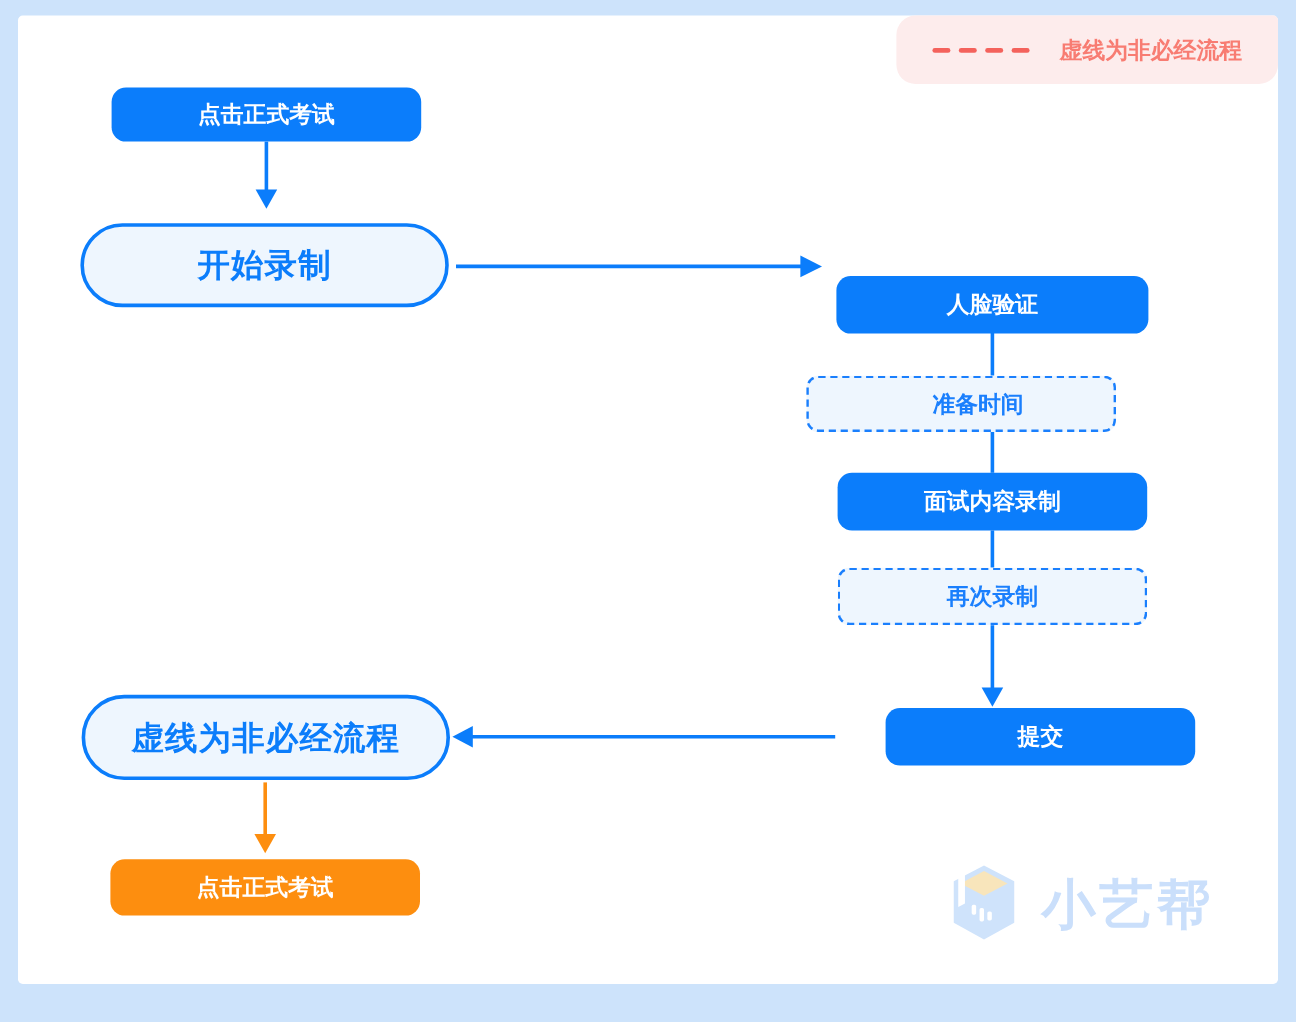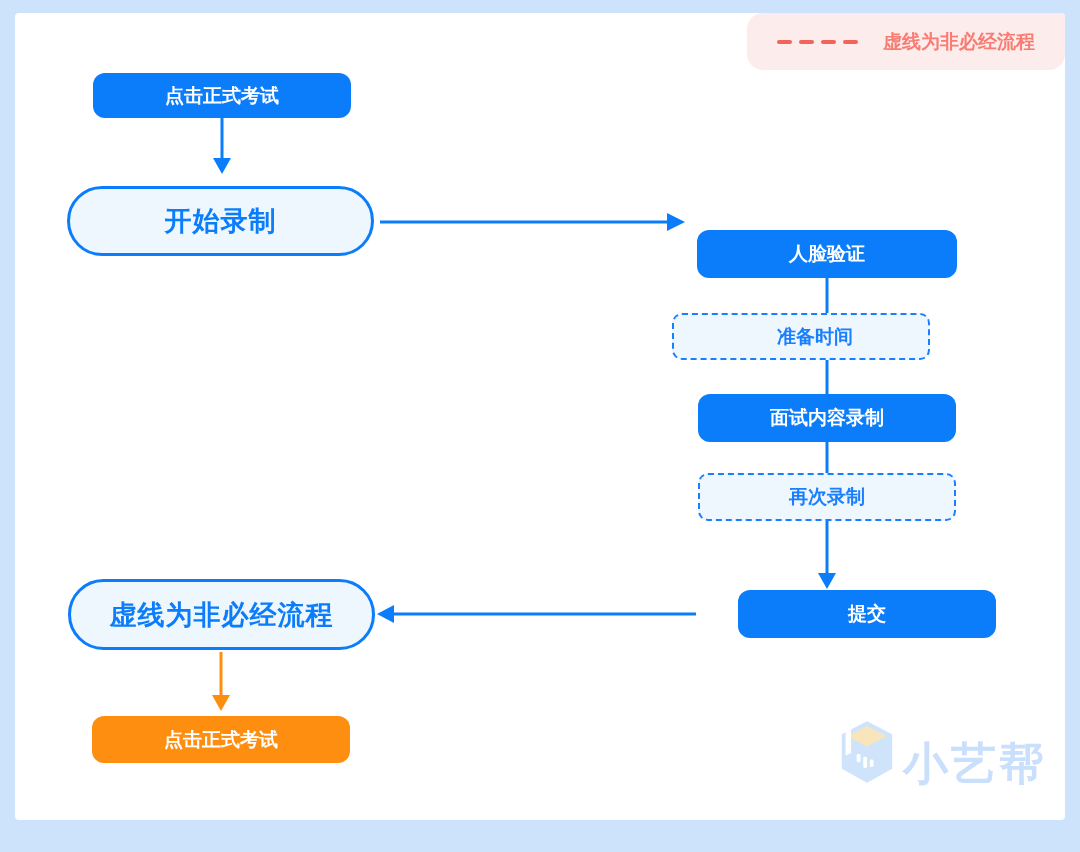--- a/index.html
+++ b/index.html
@@ -83,24 +83,24 @@
     margin-right: 7px;
   }
   .legend-label {
     color: #f87c72;
     font-size: 19px;
     font-weight: 600;
     margin-left: 18px;
   }
   .watermark {
     position: absolute;
-    left: 839px; top: 720px;
+    left: 792px; top: 720px;
     display: flex;
-    align-items: flex-end;
-    gap: 8px;
+    align-items: center;
+    gap: 20px;
     z-index: 2;
   }
   .brand-text {
     font-size: 45px;
     font-weight: 700;
     color: #cadffb;
     letter-spacing: 3px;
     line-height: 1;
   }
 </style>

